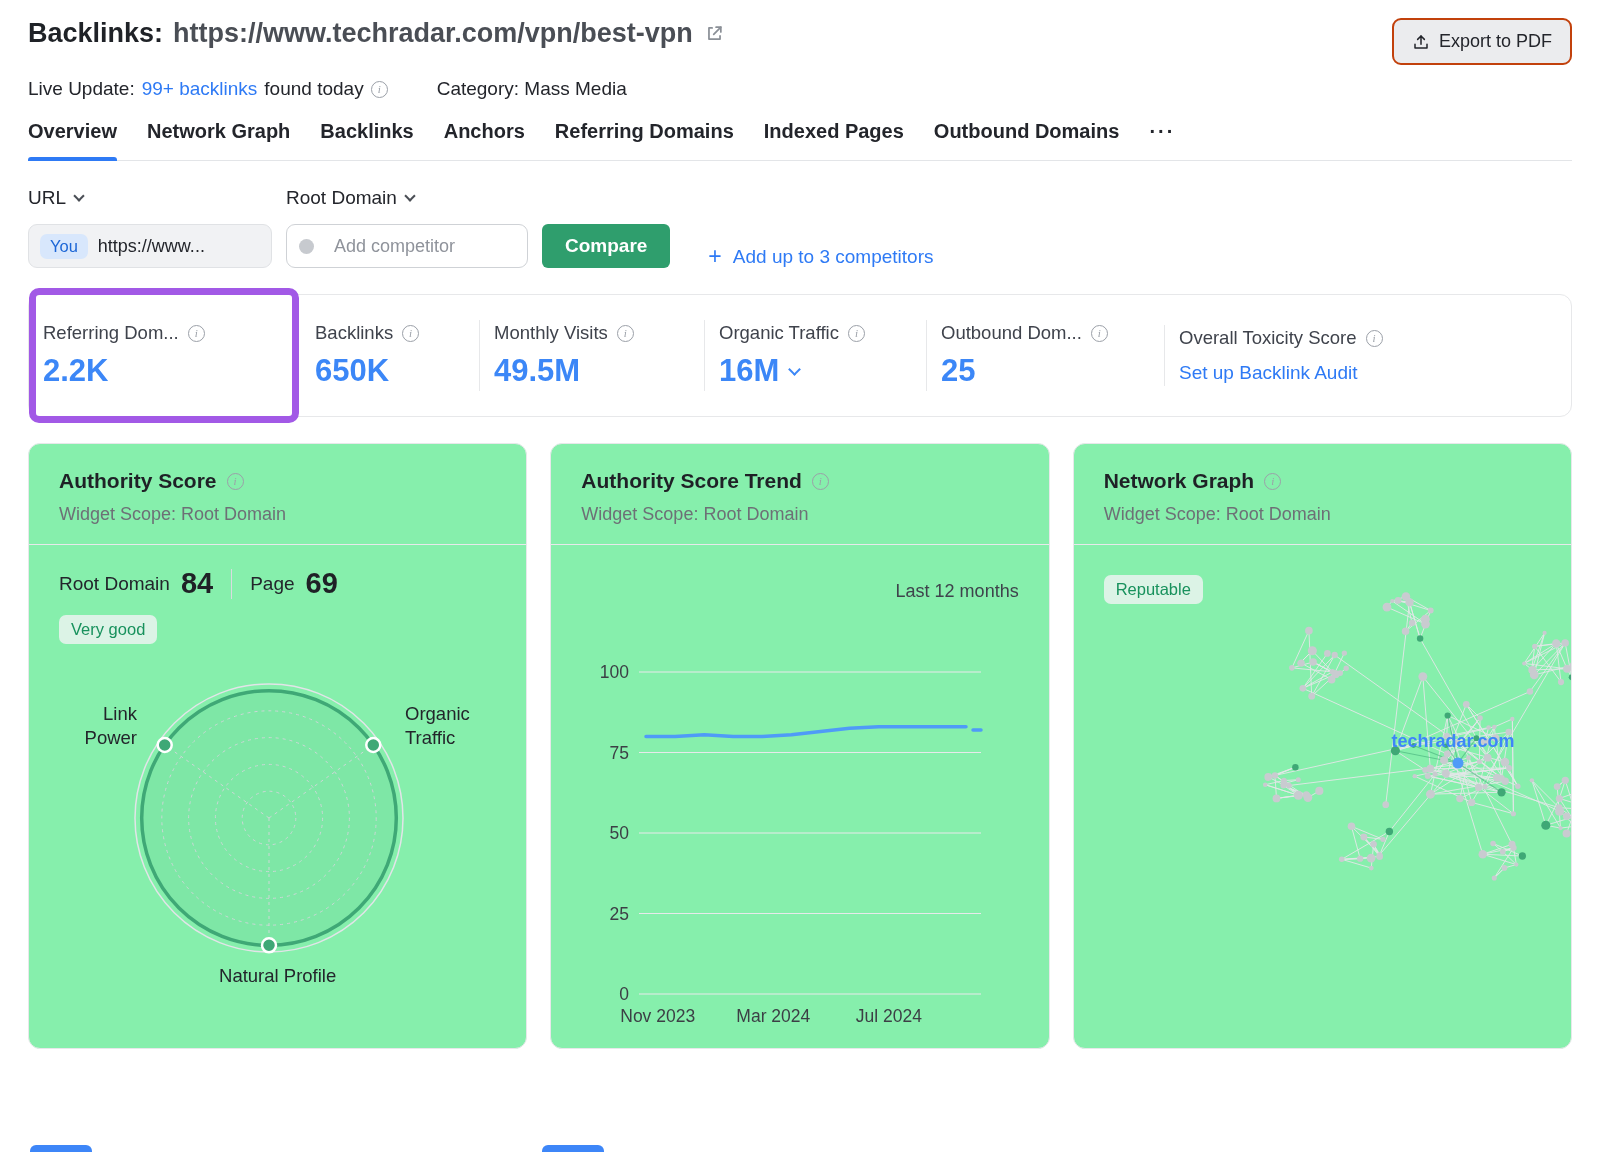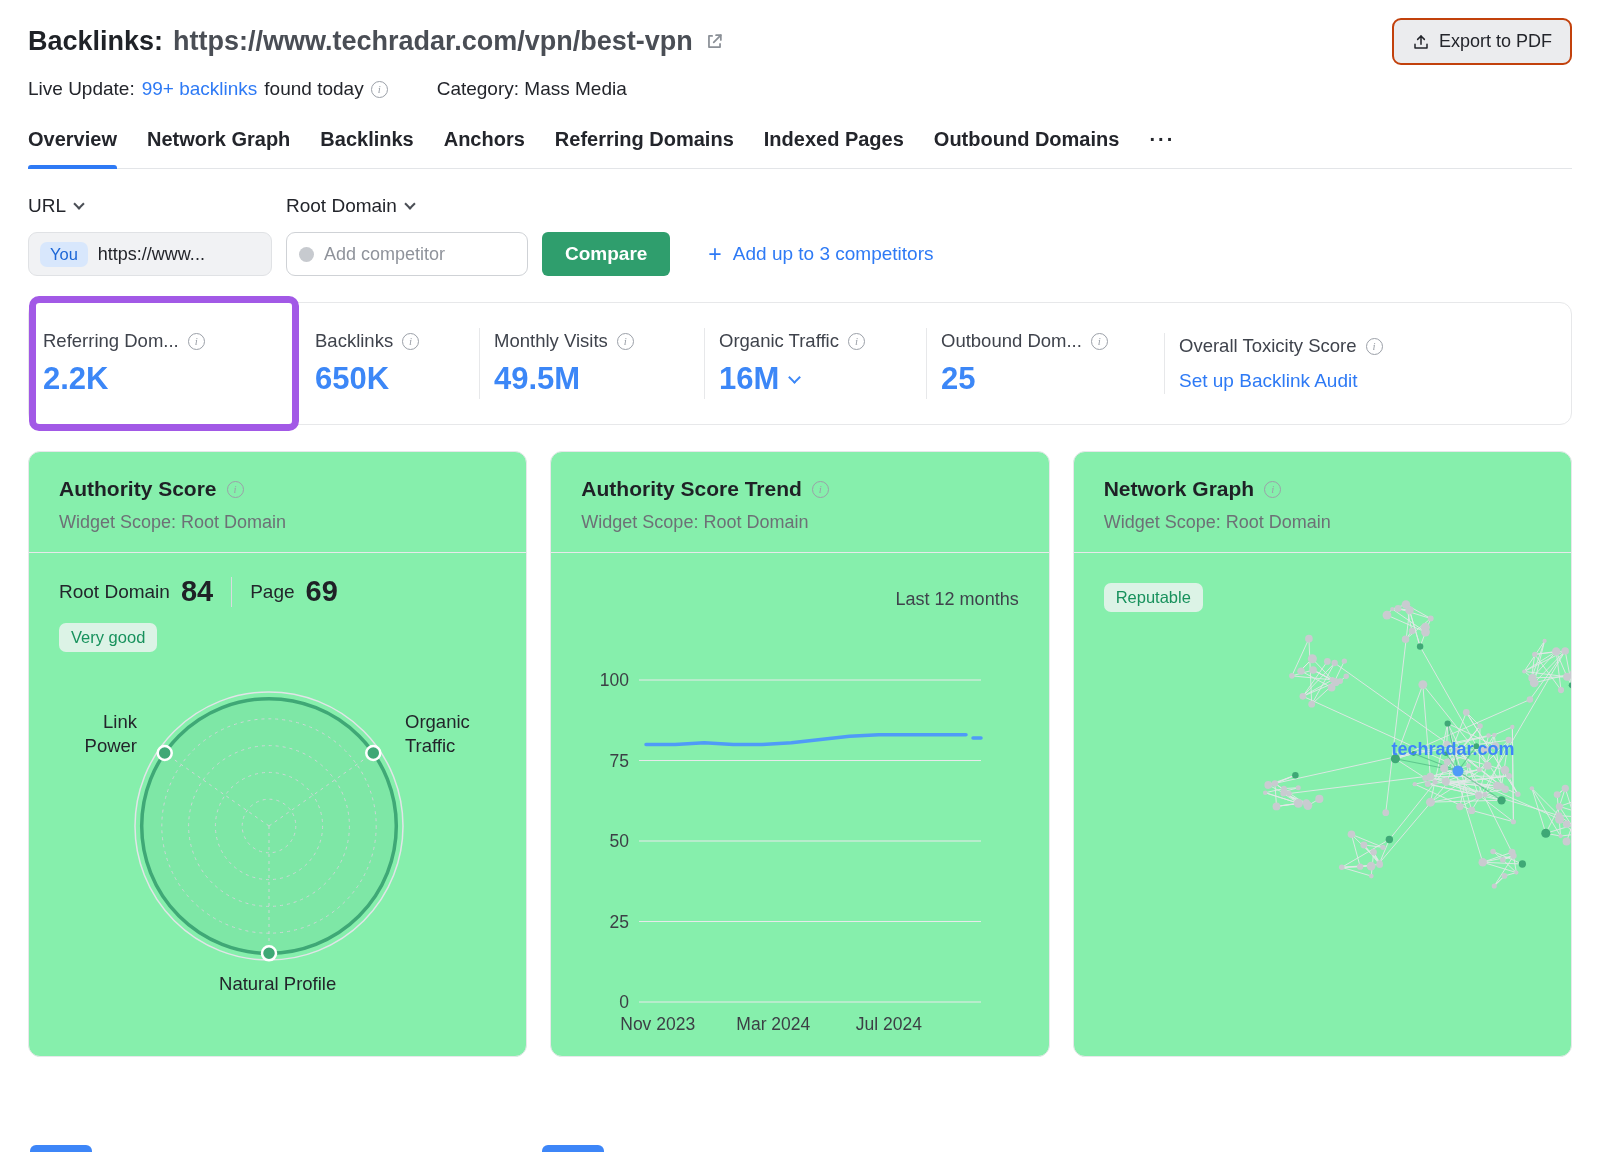--- a/index.html
+++ b/index.html
@@ -1,51 +1,51 @@
 <!DOCTYPE html>
 <html><head>
 <meta charset="utf-8">
 <style>
 *{box-sizing:border-box;margin:0;padding:0}
 html,body{width:1600px;height:1152px}
 body{background:#fff;font-family:"Liberation Sans",sans-serif;color:#23252b;position:relative;overflow:hidden}
 .page{padding:18px 28px 0}
 
 
-.header-row{display:flex;justify-content:space-between;align-items:center}
+.header-row{display:flex;justify-content:space-between;align-items:flex-start}
 h1{font-size:27px;font-weight:700;display:flex;align-items:center;gap:10px}
 .t-prefix{color:#1f2227}
 .t-url{color:#4a4e55}
 .ext-icon{display:inline-flex;margin-left:2px;cursor:pointer}
 .export-btn{display:flex;align-items:center;gap:9px;background:#ebecee;border:2px solid #c2410c;border-radius:9px;padding:11px 18px;font-size:18px;color:#23252b;font-family:inherit;cursor:pointer}
 
 .live-row{display:flex;align-items:center;gap:7px;margin-top:13px;font-size:19px}
 .blue-link{color:#2e7af5;text-decoration:none;cursor:pointer}
 .category{margin-left:42px}
 .info{display:inline-flex;align-items:center;justify-content:center;width:17px;height:17px;border:1.5px solid #9ba0a8;border-radius:50%;color:#9ba0a8;font-size:11px;font-style:italic;font-family:"Liberation Serif",serif;flex:0 0 auto;cursor:pointer}
 .info::before{content:"i"}
 
 
-.tabs{display:flex;gap:30px;margin-top:28px;border-bottom:1px solid #e3e5e8;align-items:flex-start}
+.tabs{display:flex;gap:30px;margin-top:20px;border-bottom:1px solid #e3e5e8;align-items:flex-start}
 .tab{font-size:20px;font-weight:700;padding-bottom:17px;position:relative;cursor:pointer;color:#23252b;white-space:nowrap}
 .tab.active::after{content:"";position:absolute;left:0;right:0;bottom:-1px;height:4px;background:#2e7af5;border-radius:3px 3px 0 0}
 .tab.more{letter-spacing:2px}
 
 
-.filter-row{display:flex;align-items:center;gap:14px;margin-top:26px}
+.filter-row{display:flex;align-items:flex-end;gap:14px;margin-top:26px}
 .row-b{margin-top:15px}
 .fslot1{width:244px}
 .fslot2{width:242px}
 .sel{display:inline-flex;align-items:center;font-size:19px;color:#23252b;cursor:pointer}
 .chev{display:inline-block;width:8px;height:8px;border-right:2px solid #4a4e55;border-bottom:2px solid #4a4e55;transform:rotate(45deg);margin:-4px 0 0 9px}
 .chev.blue{border-color:#3c87f7;width:9px;height:9px;margin-left:11px}
 .you-chip{width:244px;height:44px;background:#f1f2f4;border:1px solid #e0e2e5;border-radius:9px;display:flex;align-items:center;gap:10px;padding:0 11px;cursor:pointer}
 .you-pill{background:#d8e7fc;color:#1c66d6;font-size:16.5px;padding:3px 10px;border-radius:7px}
 .you-url{font-size:18px;color:#23252b;white-space:nowrap;overflow:hidden}
-.competitor-box{width:242px;height:44px;border:1px solid #cfd2d6;border-radius:9px;background:#fff;display:flex;align-items:center;gap:10px;padding:0 12px}
+.competitor-box{width:242px;height:44px;border:1px solid #cfd2d6;border-radius:9px;background:#fff;display:flex;align-items:center;gap:20px;padding:0 12px}
 .competitor-dot{width:15px;height:15px;border-radius:50%;background:#c7cacf;flex:0 0 auto}
 .competitor-box input{border:none;outline:none;font-size:18px;font-family:inherit;color:#23252b;width:100%;background:transparent}
 .competitor-box input::placeholder{color:#8f939b}
 .compare-btn{height:44px;padding:0 23px;background:#2f9e6d;color:#fff;border:none;border-radius:6px;font-size:19px;font-weight:700;font-family:inherit;cursor:pointer}
 .add-comp{display:inline-flex;align-items:center;gap:11px;color:#2e7af5;font-size:19px;cursor:pointer;margin-left:24px;text-decoration:none}
 .add-comp .plus{font-size:23px;font-weight:400;line-height:1}
 
 
 .metrics-card{position:relative;margin-top:26px;border:1px solid #e7e8ea;border-radius:12px;display:flex;align-items:center;padding:25px 0;background:#fff}
 .metric{padding:2px 14px}

